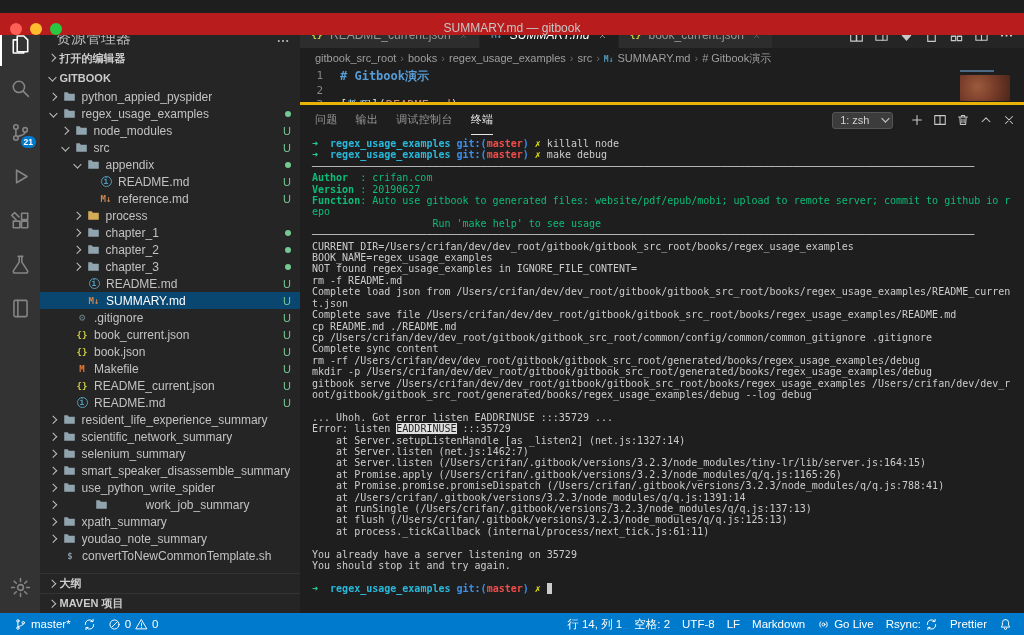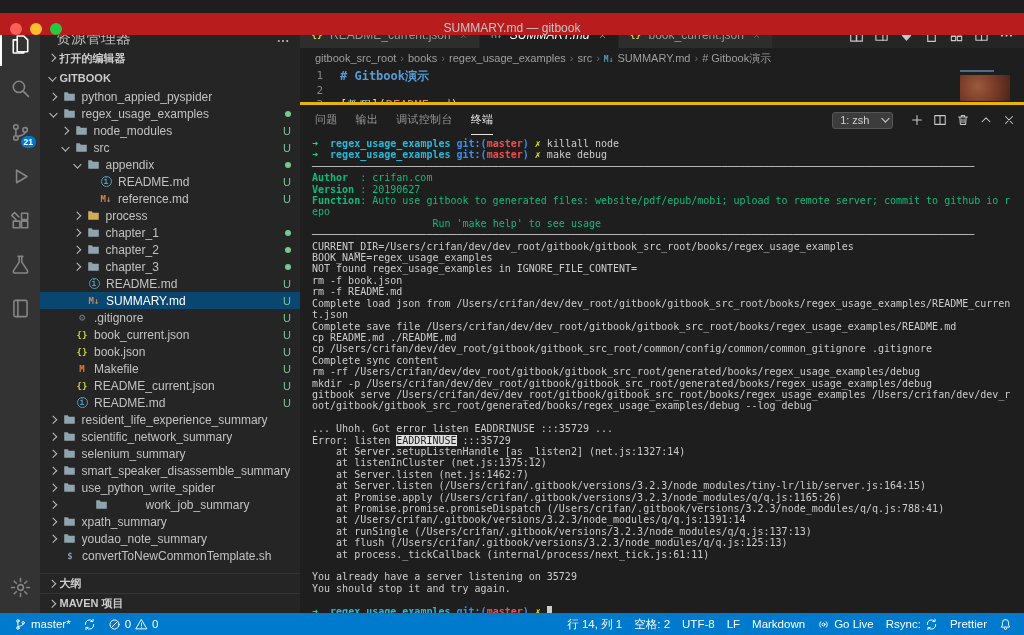--- a/index.html
+++ b/index.html
@@ -606,35 +606,33 @@
           <div class="tline"><span class="seg-g">➜</span><span class="seg-w">  </span><span class="seg-c">regex_usage_examples</span><span class="seg-w"> </span><span class="seg-b">git:(</span><span class="seg-r">master</span><span class="seg-b">)</span><span class="seg-y"> ✗</span><span class="seg-w"> make debug</span></div>
           <div class="tline"><span class="seg-w">──────────────────────────────────────────────────────────────────────────────────────────────────────────────</span></div>
           <div class="tline"><span class="seg-GB">Author</span><span class="seg-G">  : crifan.com</span></div>
           <div class="tline"><span class="seg-GB">Version</span><span class="seg-G"> : 20190627</span></div>
           <div class="tline"><span class="seg-GB">Function</span><span class="seg-G">: Auto use gitbook to generated files: website/pdf/epub/mobi; upload to remote server; commit to github io repo</span></div>
           <div class="tline"><span class="seg-G">                    Run 'make help' to see usage</span></div>
           <div class="tline"><span class="seg-w">──────────────────────────────────────────────────────────────────────────────────────────────────────────────</span></div>
           <div class="tline"><span class="seg-w">CURRENT_DIR=/Users/crifan/dev/dev_root/gitbook/gitbook_src_root/books/regex_usage_examples</span></div>
           <div class="tline"><span class="seg-w">BOOK_NAME=regex_usage_examples</span></div>
           <div class="tline"><span class="seg-w">NOT found regex_usage_examples in IGNORE_FILE_CONTENT=</span></div>
-          <div class="tline"><span class="seg-w">rm -f book.json</span></div>
           <div class="tline"><span class="seg-w">rm -f README.md</span></div>
           <div class="tline"><span class="seg-w">Complete load json from /Users/crifan/dev/dev_root/gitbook/gitbook_src_root/books/regex_usage_examples/README_current.json</span></div>
           <div class="tline"><span class="seg-w">Complete save file /Users/crifan/dev/dev_root/gitbook/gitbook_src_root/books/regex_usage_examples/README.md</span></div>
           <div class="tline"><span class="seg-w">cp README.md ./README.md</span></div>
           <div class="tline"><span class="seg-w">cp /Users/crifan/dev/dev_root/gitbook/gitbook_src_root/common/config/common/common_gitignore .gitignore</span></div>
           <div class="tline"><span class="seg-w">Complete sync content</span></div>
           <div class="tline"><span class="seg-w">rm -rf /Users/crifan/dev/dev_root/gitbook/gitbook_src_root/generated/books/regex_usage_examples/debug</span></div>
           <div class="tline"><span class="seg-w">mkdir -p /Users/crifan/dev/dev_root/gitbook/gitbook_src_root/generated/books/regex_usage_examples/debug</span></div>
           <div class="tline"><span class="seg-w">gitbook serve /Users/crifan/dev/dev_root/gitbook/gitbook_src_root/books/regex_usage_examples /Users/crifan/dev/dev_root/gitbook/gitbook_src_root/generated/books/regex_usage_examples/debug --log debug</span></div>
           <div class="tline"><span class="seg-w"></span></div>
           <div class="tline"><span class="seg-w">... Uhoh. Got error listen EADDRINUSE :::35729 ...</span></div>
           <div class="tline"><span class="seg-w">Error: listen </span><span class="seg-hl">EADDRINUSE</span><span class="seg-w"> :::35729</span></div>
           <div class="tline"><span class="seg-w">    at Server.setupListenHandle [as _listen2] (net.js:1327:14)</span></div>
-          <div class="tline"><span class="seg-w">    at listenInCluster (net.js:1375:12)</span></div>
           <div class="tline"><span class="seg-w">    at Server.listen (net.js:1462:7)</span></div>
           <div class="tline"><span class="seg-w">    at Server.listen (/Users/crifan/.gitbook/versions/3.2.3/node_modules/tiny-lr/lib/server.js:164:15)</span></div>
           <div class="tline"><span class="seg-w">    at Promise.apply (/Users/crifan/.gitbook/versions/3.2.3/node_modules/q/q.js:1165:26)</span></div>
           <div class="tline"><span class="seg-w">    at Promise.promise.promiseDispatch (/Users/crifan/.gitbook/versions/3.2.3/node_modules/q/q.js:788:41)</span></div>
           <div class="tline"><span class="seg-w">    at /Users/crifan/.gitbook/versions/3.2.3/node_modules/q/q.js:1391:14</span></div>
           <div class="tline"><span class="seg-w">    at runSingle (/Users/crifan/.gitbook/versions/3.2.3/node_modules/q/q.js:137:13)</span></div>
           <div class="tline"><span class="seg-w">    at flush (/Users/crifan/.gitbook/versions/3.2.3/node_modules/q/q.js:125:13)</span></div>
           <div class="tline"><span class="seg-w">    at process._tickCallback (internal/process/next_tick.js:61:11)</span></div>
           <div class="tline"><span class="seg-w"></span></div>
           <div class="tline"><span class="seg-w">You already have a server listening on 35729</span></div>

